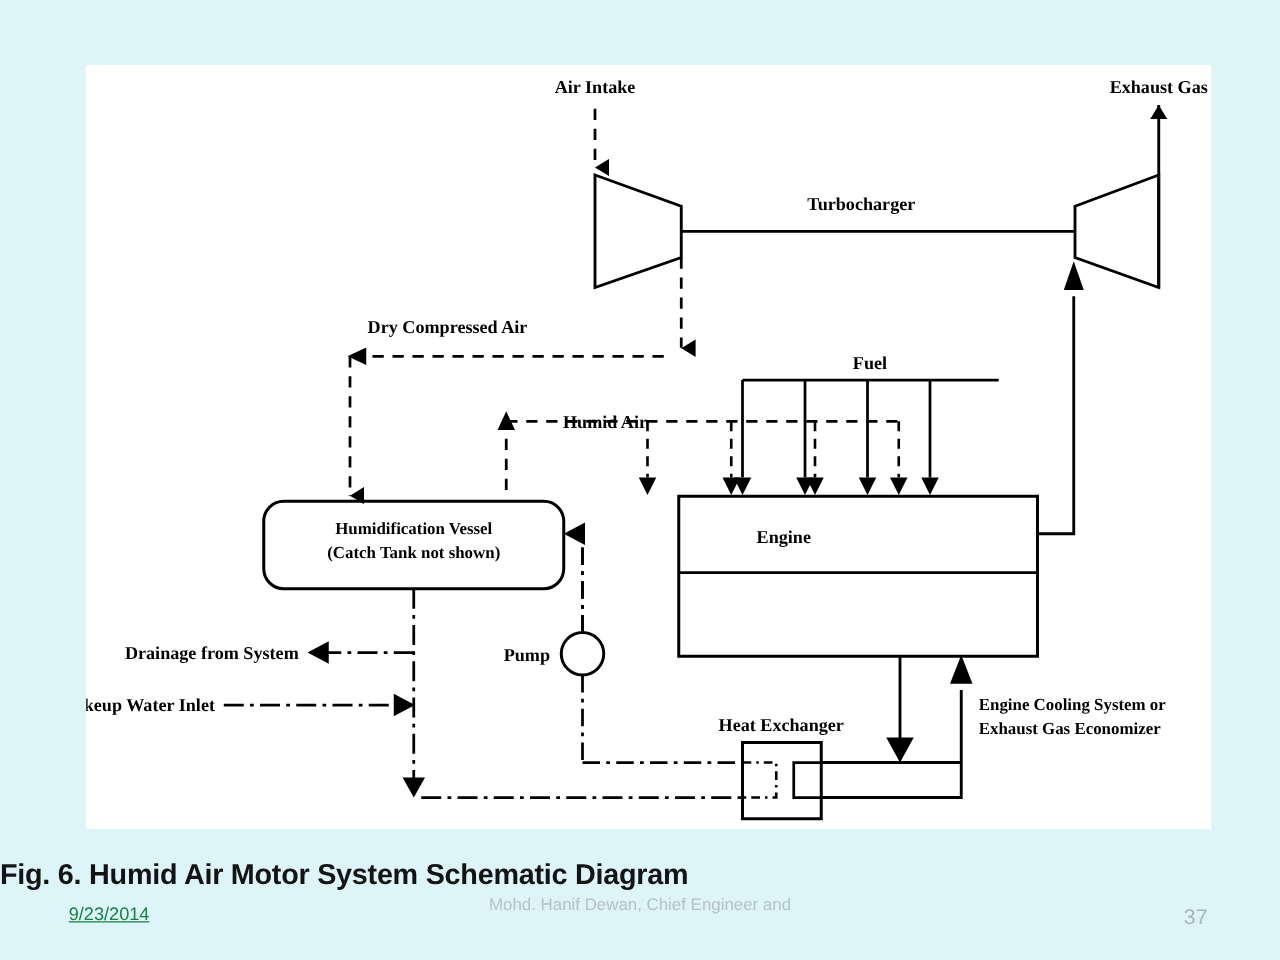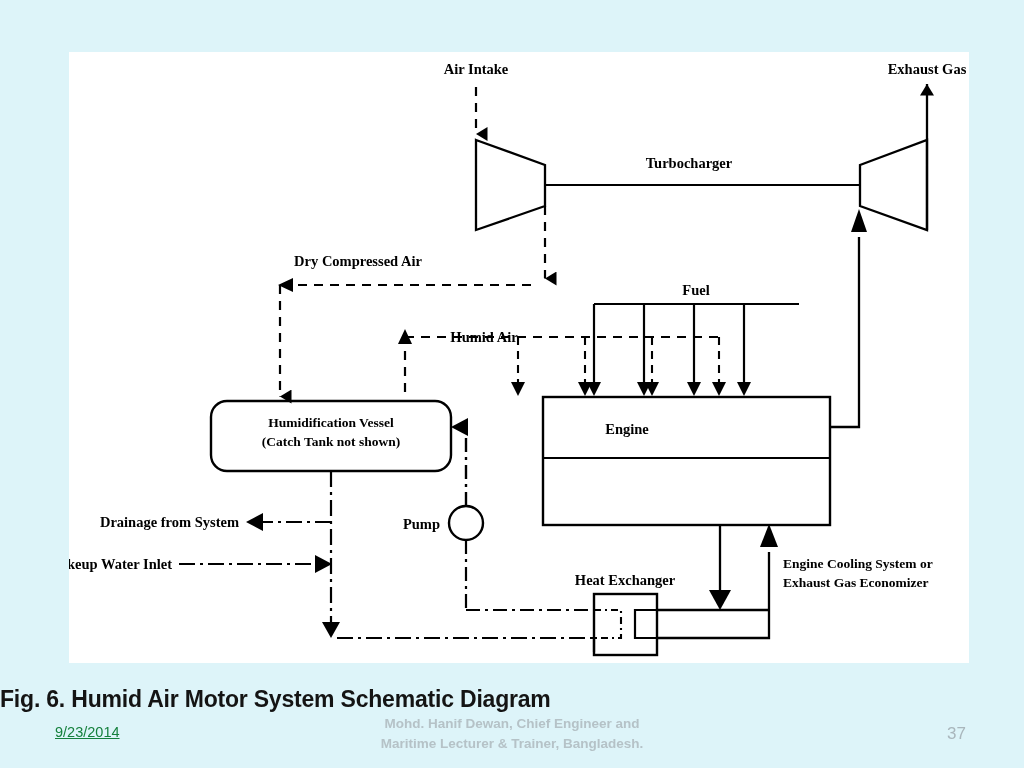--- a/index.html
+++ b/index.html
@@ -66,21 +66,20 @@
     text-decoration: underline;
   }
   #footer-center {
     position: absolute;
     left: 0; top: 4px;
     width: 1024px;
     text-align: center;
     font-size: 13.5px;
     color: #b5c2c7;
     line-height: 20px;
-    font-weight: bold;
   }
   #footer-page {
     position: absolute;
     right: 58px; top: 14px;
     font-size: 17px;
     color: #a9b6bc;
   }
 </style>
 </head>
 <body>
@@ -269,18 +268,17 @@
 
     </svg>
   </div>
 
   <div id="figure-caption">Fig. 6. Humid Air Motor System Schematic Diagram</div>
 
   <div id="footer">
     <div id="footer-date">9/23/2014</div>
     <div id="footer-center">
       <div>Mohd. Hanif Dewan, Chief Engineer and</div>
-      <div>Maritime Lecturer &amp; Trainer, Bangladesh.</div>
     </div>
     <div id="footer-page">37</div>
   </div>
 
 </div>
 
 </body></html>

